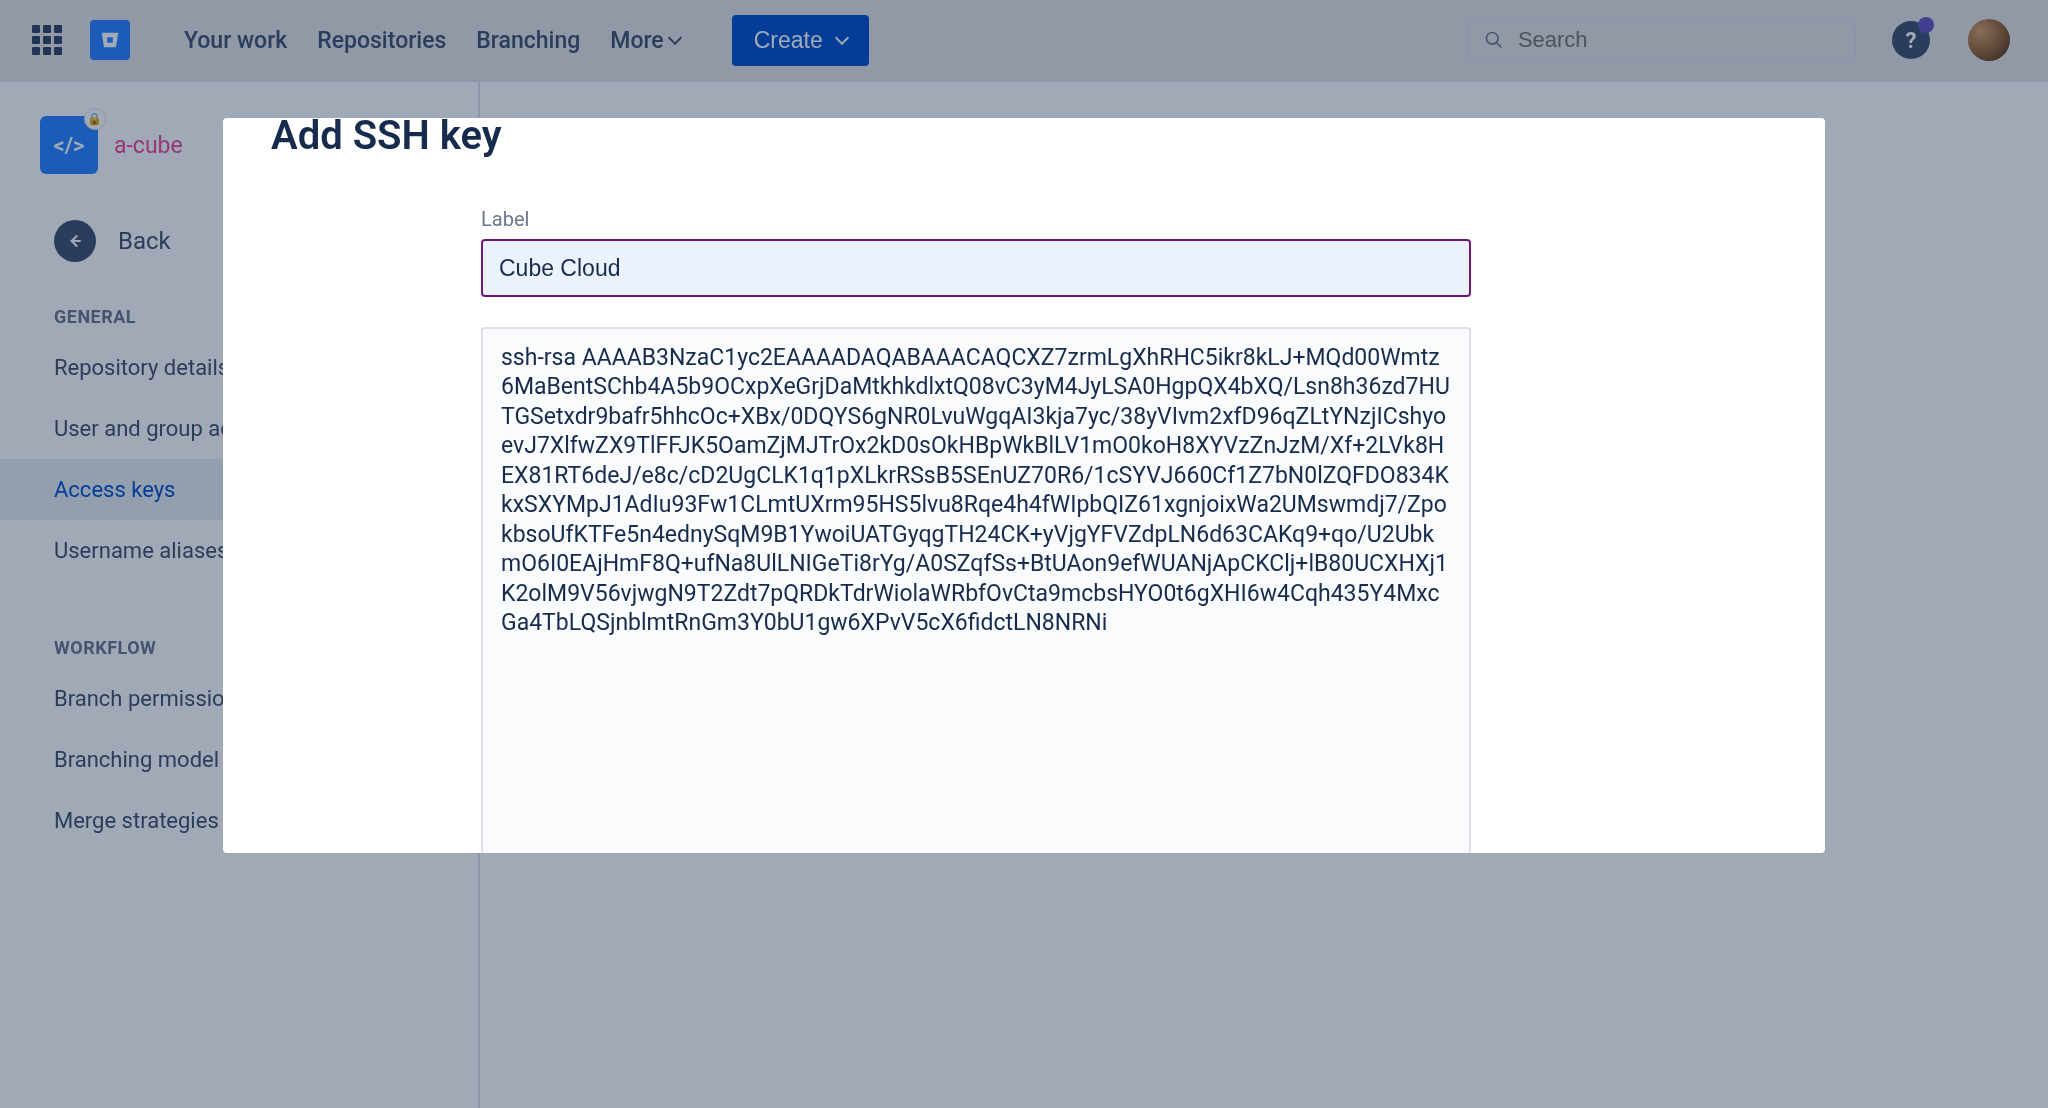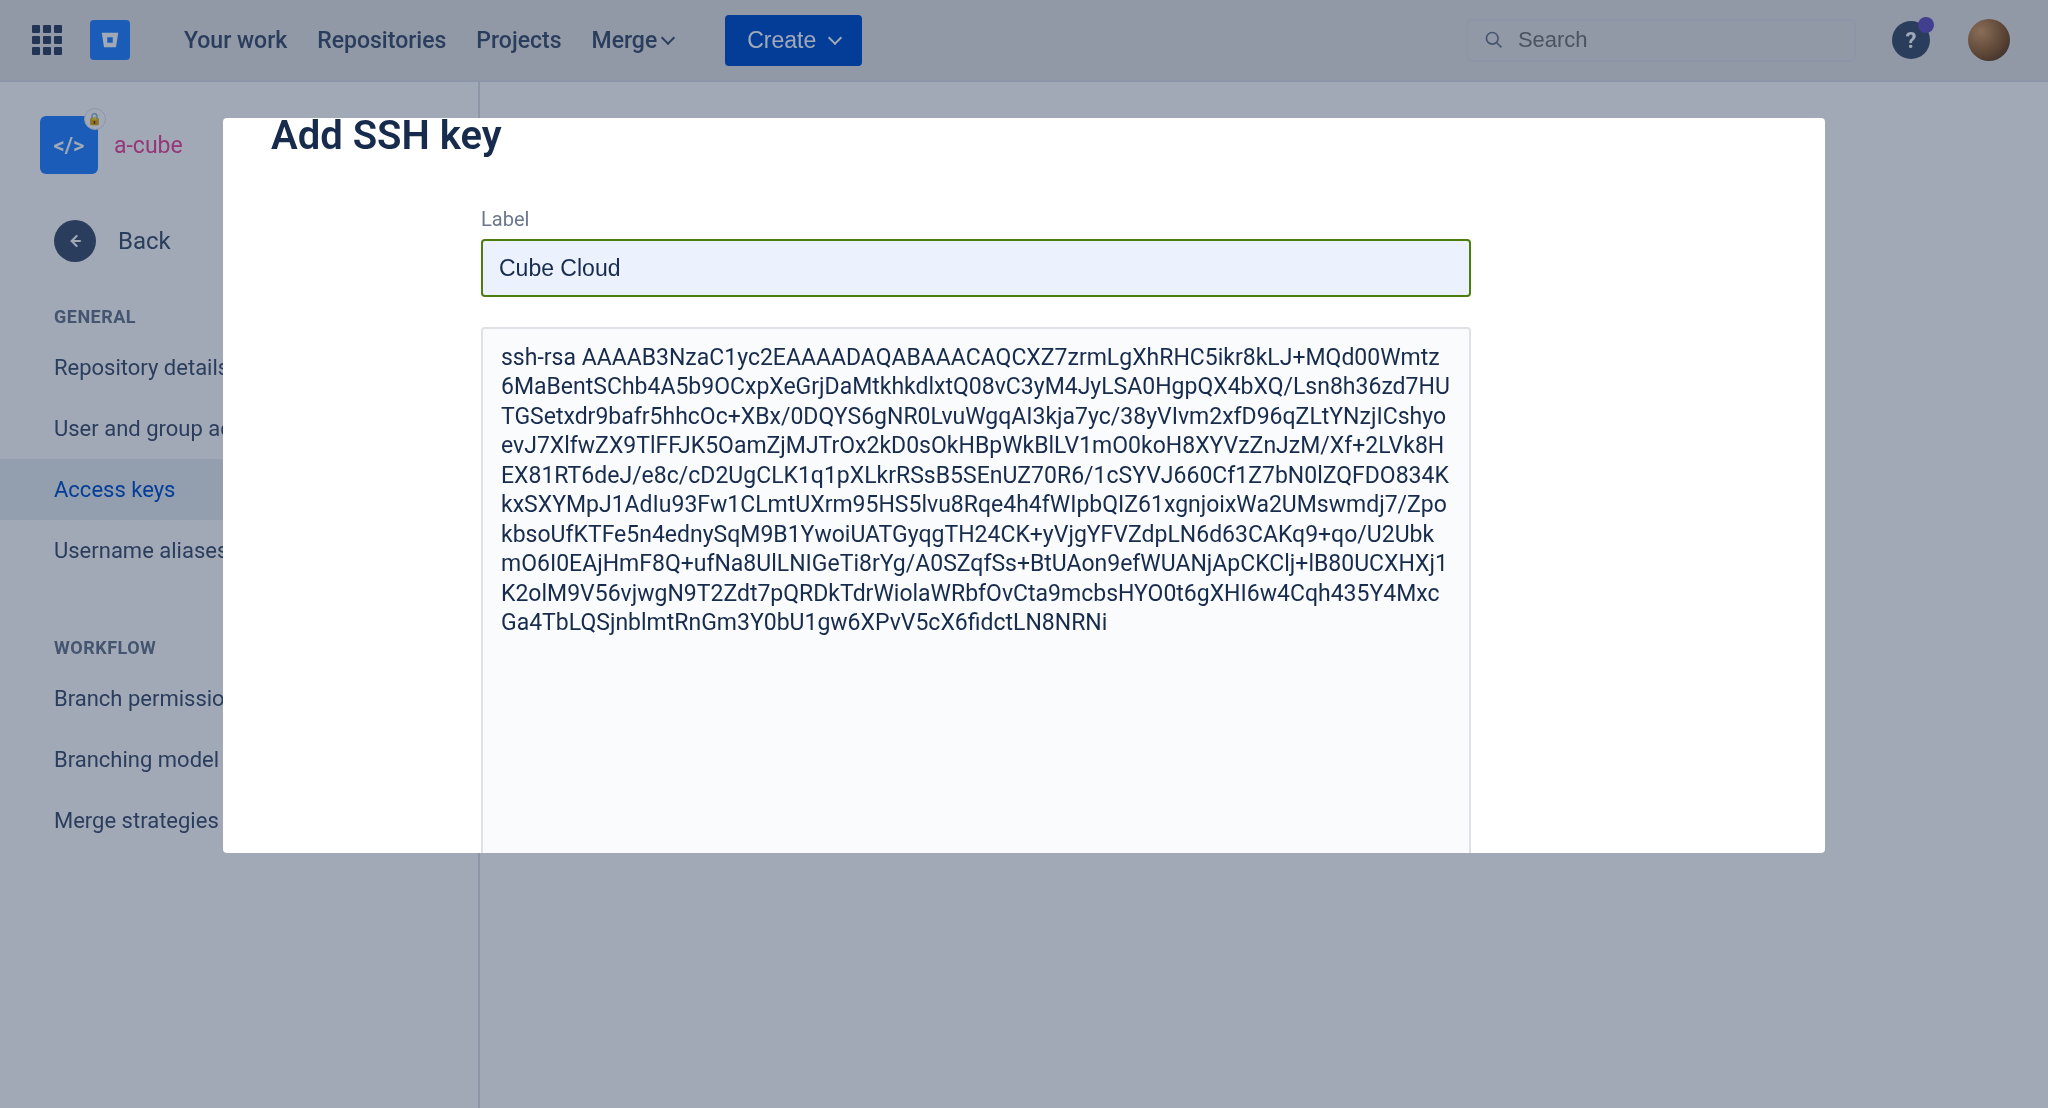--- a/index.html
+++ b/index.html
@@ -206,21 +206,21 @@
     font-size: 20px;
     color:#6B778C;
     font-weight:400;
     margin-bottom: 8px;
     display:flex; align-items:center; gap:4px;
   }
   .req { color:#DE350B; }
   .text-input {
     width: 100%;
     height: 58px;
-    border: 2px solid #4d7c0f;
+    border: 2px solid #701a75;
     background: #EBF2FE;
     border-radius: 4px;
     padding: 0 16px;
     font-size: 23px;
     color:#172B4D;
     outline:none;
     margin-bottom: 30px;
   }
   .textarea {
     width: 100%;
@@ -258,23 +258,23 @@
   </div>
   <div class="bb-logo">
     <svg viewBox="0 0 24 24" fill="none">
         <path d="M3 4h18l-2.5 16H5.5L3 4z" fill="#fff"></path>
         <rect x="9" y="9" width="6" height="6" fill="#2684FF"></rect>
       </svg>
   </div>
   <div class="nav-links">
     <div class="nav-link">Your work</div>
     <div class="nav-link">Repositories</div>
-    <div class="nav-link">Projects</div>
+    <div class="nav-link">Branching</div>
     <div class="nav-link">
-      <span>Merge</span>
+      <span>More</span>
       <span class="chev"></span>
     </div>
   </div>
   <button class="create-btn">
     <span>Create</span>
     <span class="chev"></span>
   </button>
   <div class="spacer"></div>
   <div class="search-box">
     <svg viewBox="0 0 24 24">

